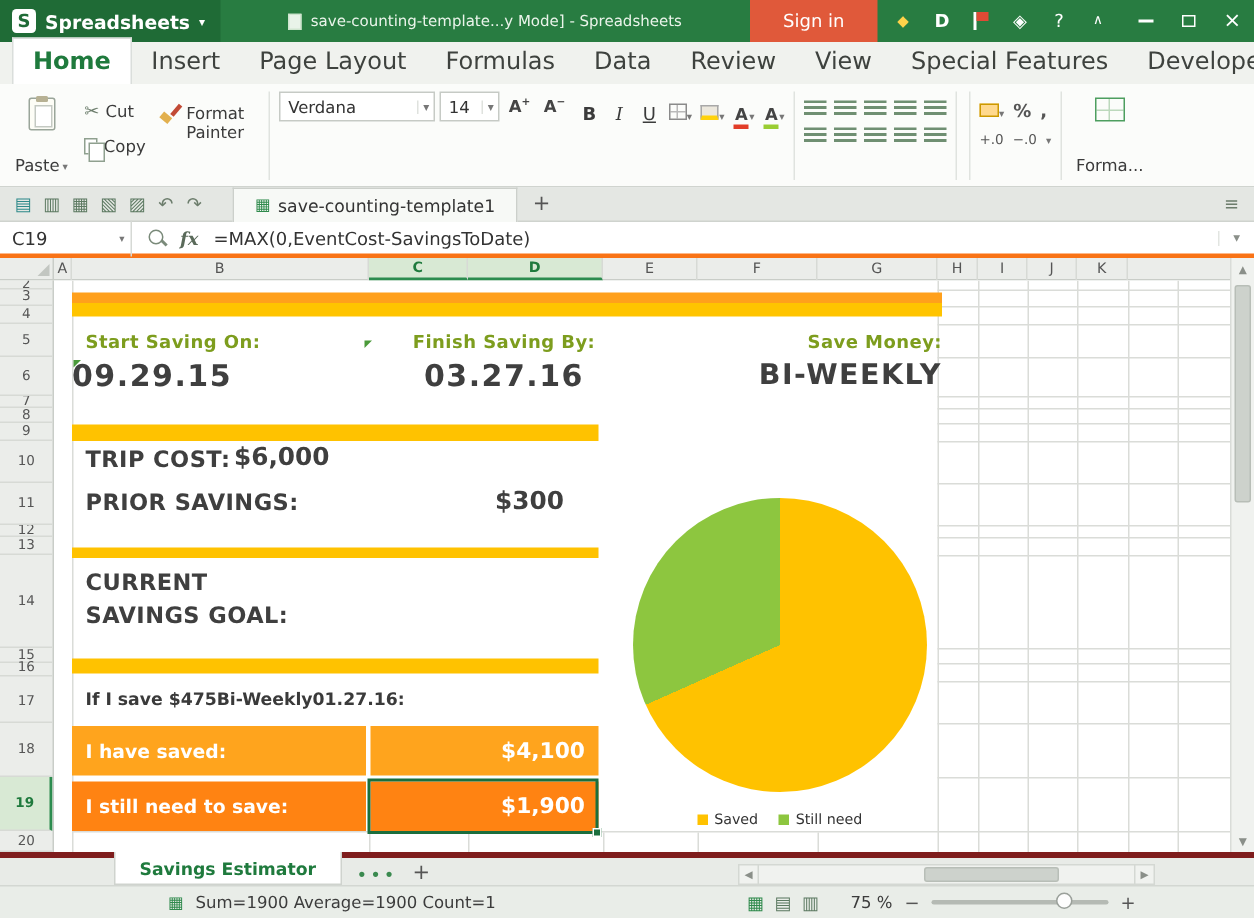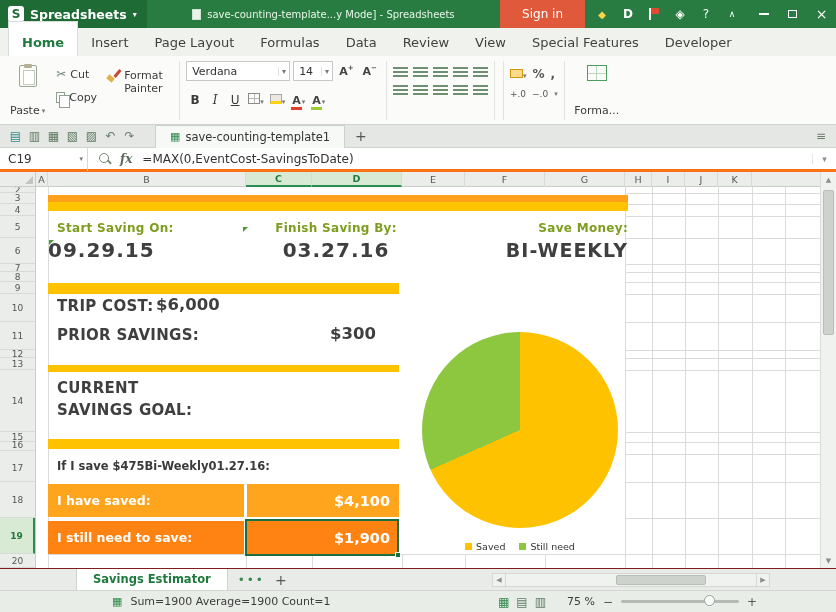--- a/index.html
+++ b/index.html
@@ -22,21 +22,21 @@
   .ic-zap{color:#ffd24a;font-size:10px}
   .flag{position:relative;width:10px;height:12px}
   .flag::before{content:"";position:absolute;left:0;top:0;width:2px;height:12px;background:#fff}
   .flag::after{content:"";position:absolute;left:2px;top:0;width:8px;height:6px;background:#e04a35}
   .winbtns{display:flex;height:28px}
   .winbtn{width:29px;height:28px;display:flex;align-items:center;justify-content:center;color:#fff;cursor:pointer}
   .ic-min{display:inline-block;width:10px;border-top:2px solid #fff}
   .ic-max{display:inline-block;width:9px;height:8px;border:1.5px solid #fff}
   
   .tabrow{height:28px;background:#f0f2ee;display:flex;align-items:flex-end;padding-left:8px;flex:0 0 28px}
-  .rtab{padding:13px 13px 6px;font-size:13px;color:#3e423e;cursor:pointer;white-space:nowrap}
+  .rtab{padding:5px 13px 6px;font-size:16px;color:#3e423e;cursor:pointer;white-space:nowrap}
   .rtab.active{background:#fff;color:#1f7a3d;font-weight:bold;border:1px solid #dadedb;border-bottom:none}
   
   .ribbon{height:69px;background:#fbfcfa;border-bottom:1px solid #d0d4cf;display:flex;align-items:stretch;padding:3px 0 2px 4px;flex:0 0 69px;overflow:hidden}
   .vsep{width:1px;background:#e0e3df;margin:2px 4px}
   .rgroup{display:flex;align-items:flex-start;gap:4px;padding:2px 2px}
   .bigbtn{display:flex;flex-direction:column;align-items:center;justify-content:space-between;height:58px;padding:4px 4px 2px;cursor:pointer}
   .blabel{font-size:11px;color:#3b3b3b;display:flex;align-items:center;gap:2px;text-align:center}
   .smallbtn{display:flex;align-items:center;gap:4px;font-size:11px;color:#3b3b3b;padding:2px 3px;cursor:pointer}
   .colstack{display:flex;flex-direction:column;gap:6px;padding-top:4px}
   .fptext{width:46px;line-height:1.2}
@@ -124,21 +124,21 @@
   .sel-box{position:absolute;border:2px solid #1b6e3d;pointer-events:none}
   .sel-handle{position:absolute;right:-4px;bottom:-4px;width:6px;height:6px;background:#1b6e3d;border:1px solid #fff}
   .pie{position:absolute;left:386px;top:145px;width:196px;height:196px;border-radius:50%;cursor:pointer}
   .legend{position:absolute;left:366px;top:354px;width:236px;display:flex;justify-content:center;gap:14px;font-size:9.5px;color:#333}
   .legend .item{display:flex;align-items:center;gap:4px}
   .legend .key{width:7px;height:7px;display:inline-block}
   .vscroll{width:16px;background:#f0f2ef;border-left:1px solid #d9dcd8;display:flex;flex-direction:column;position:relative}
   .varrow{height:15px;display:flex;align-items:center;justify-content:center;font-size:7px;color:#8a8f89;cursor:pointer}
   .vthumb{position:absolute;left:2px;right:2px;top:18px;height:145px;background:#cdd2cc;border:1px solid #b8beb7;border-radius:2px;cursor:grab}
   
-  .sheetbar{height:22px;background:#e8ebe7;border-top:1px solid #7f1d1d;display:flex;align-items:center;flex:0 0 22px}
+  .sheetbar{height:22px;background:#e8ebe7;border-top:4px solid #7f1d1d;display:flex;align-items:flex-end;flex:0 0 22px}
   .sheettab{margin-left:76px;height:22px;display:flex;align-items:center;background:#fff;border:1px solid #cfd3ce;border-top:none;padding:0 16px;font-size:11.5px;font-weight:bold;color:#1f7a3d;cursor:pointer}
   .dots{color:#3a8a4f;font-size:12px;margin-left:10px;letter-spacing:2px;cursor:pointer}
   .hscroll{margin-left:auto;display:flex;align-items:center;height:14px;margin-right:66px}
   .harrow{width:14px;height:14px;display:flex;align-items:center;justify-content:center;font-size:7px;color:#8a8f89;background:#f0f2ef;border:1px solid #d4d8d3;cursor:pointer}
   .htrack{width:250px;height:14px;background:#f0f2ef;border-top:1px solid #d4d8d3;border-bottom:1px solid #d4d8d3;position:relative}
   .hthumb{position:absolute;left:110px;width:90px;top:1px;height:10px;background:#cdd2cc;border:1px solid #b8beb7;border-radius:2px;cursor:grab}
   
   .statusbar{height:22px;background:#e9ede8;border-top:1px solid #d3d7d2;display:flex;align-items:center;flex:0 0 22px;font-size:11px;color:#3c3c3c}
   .st-ic{color:#2f8a4c;font-size:11px;margin-left:112px;margin-right:8px}
   .st-right{margin-left:auto;display:flex;align-items:center;gap:7px;margin-right:78px}
@@ -215,21 +215,21 @@
             <span class="copy-ic"></span>
             <span>Copy</span>
           </div>
       </div>
       <div class="smallbtn" style="align-items:flex-start;padding-top:8px">
         <span class="brush-ic"></span>
         <span class="fptext">Format Painter</span>
       </div>
     </div>
     <div class="vsep"></div>
-    <div class="rgroup" style="flex-direction:column">
+    <div class="rgroup" style="flex-direction:row">
       <div class="fontrow1">
         <div class="combo fname">
             <span>Verdana</span>
             <span class="caret" style="color:#777"></span>
           </div>
         <div class="combo fsize">
             <span>14</span>
             <span class="caret" style="color:#777"></span>
           </div>
         <span class="abtn">A<sup>+</sup></span>

